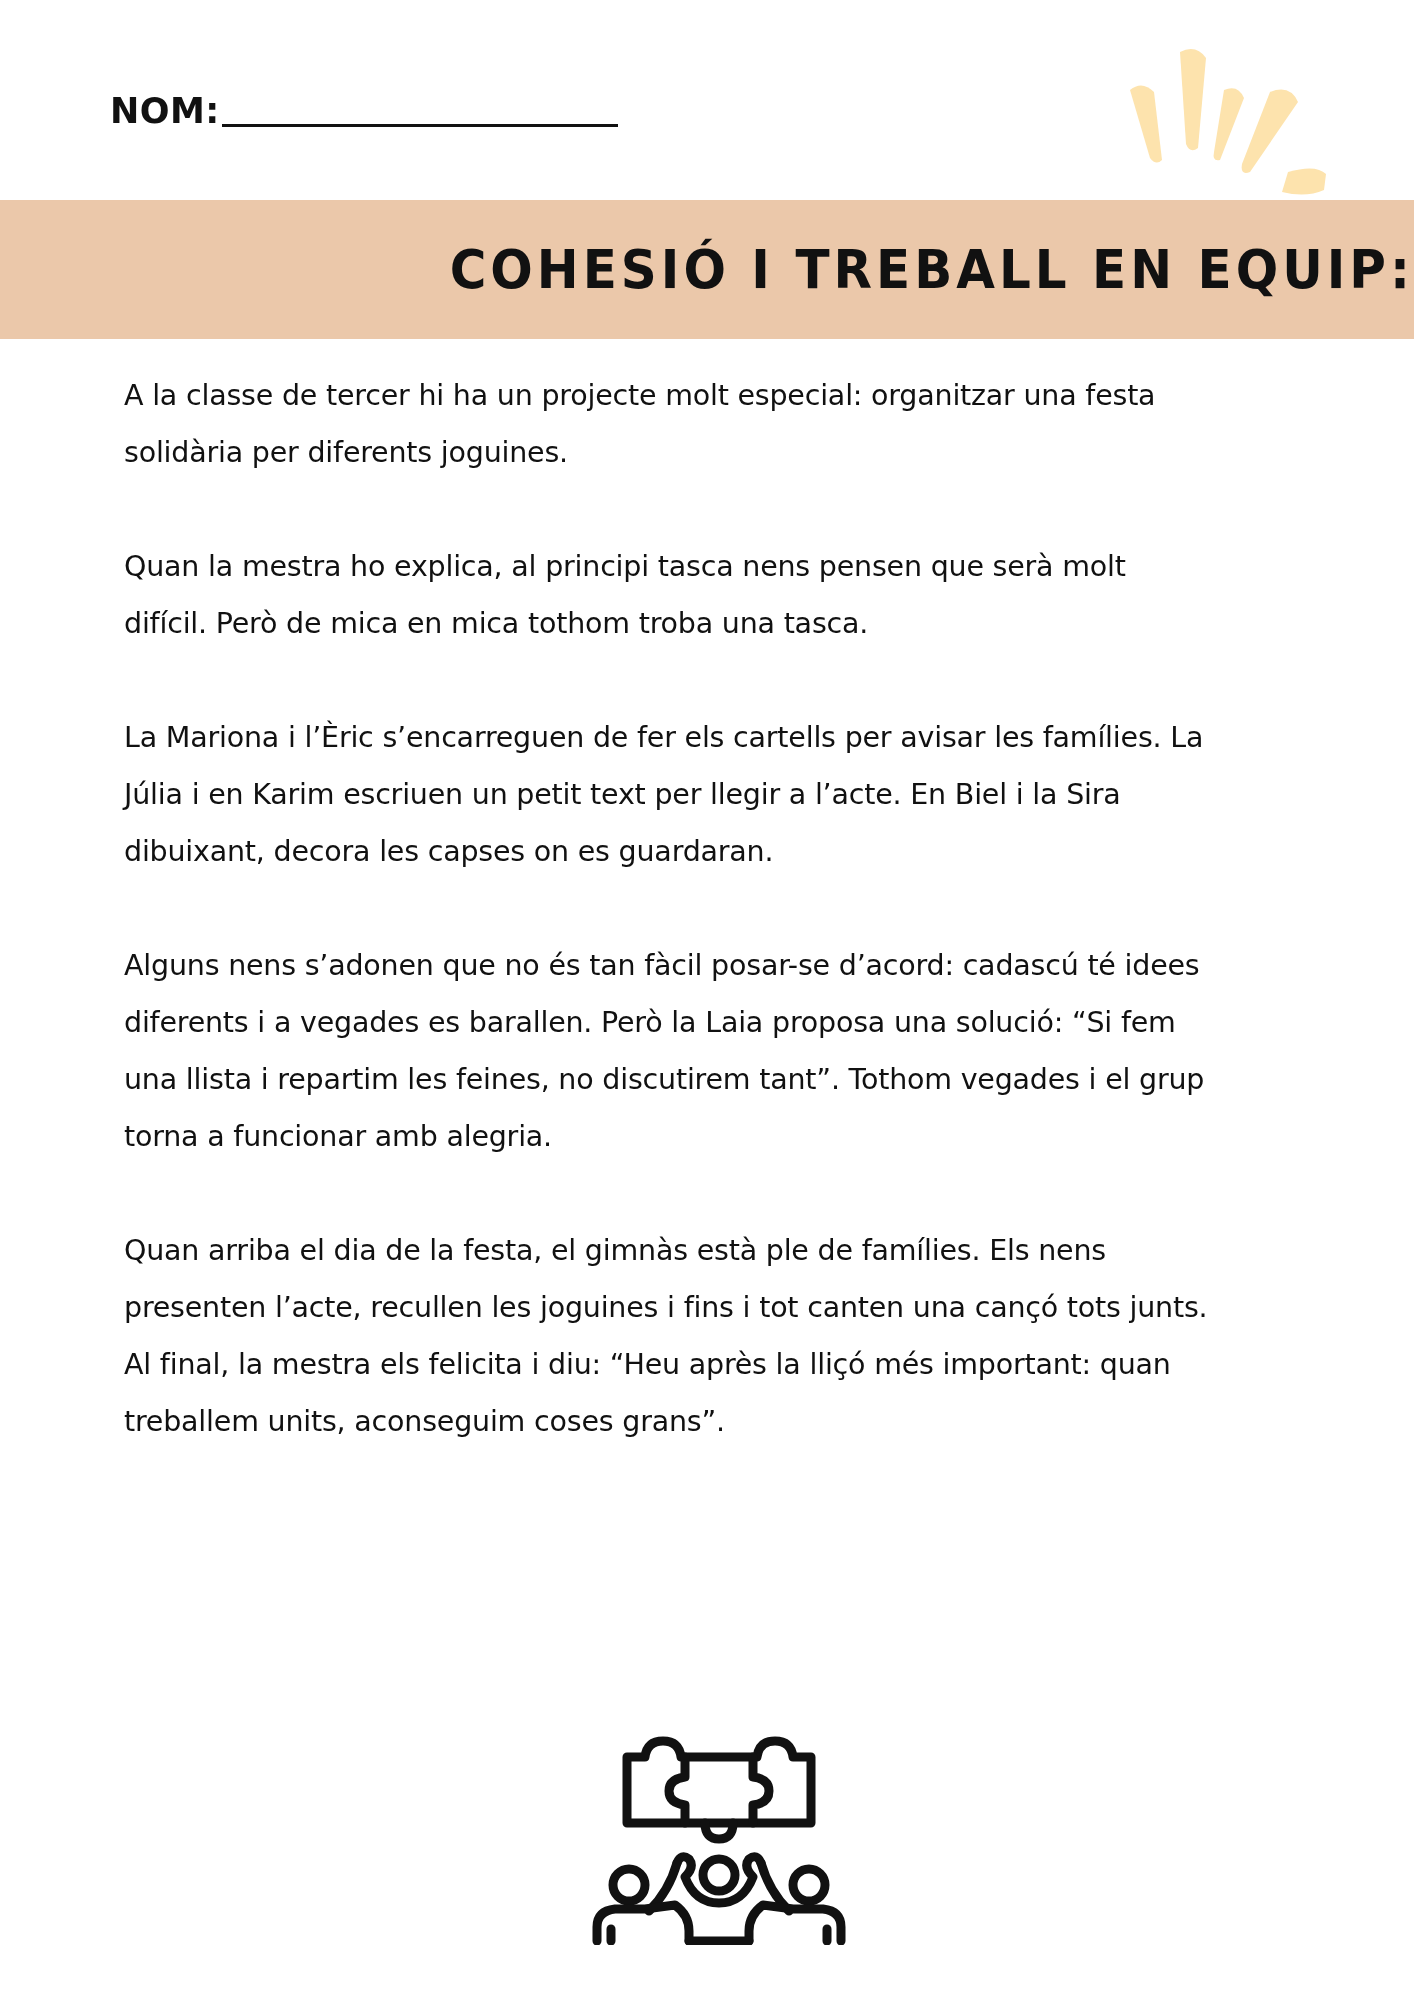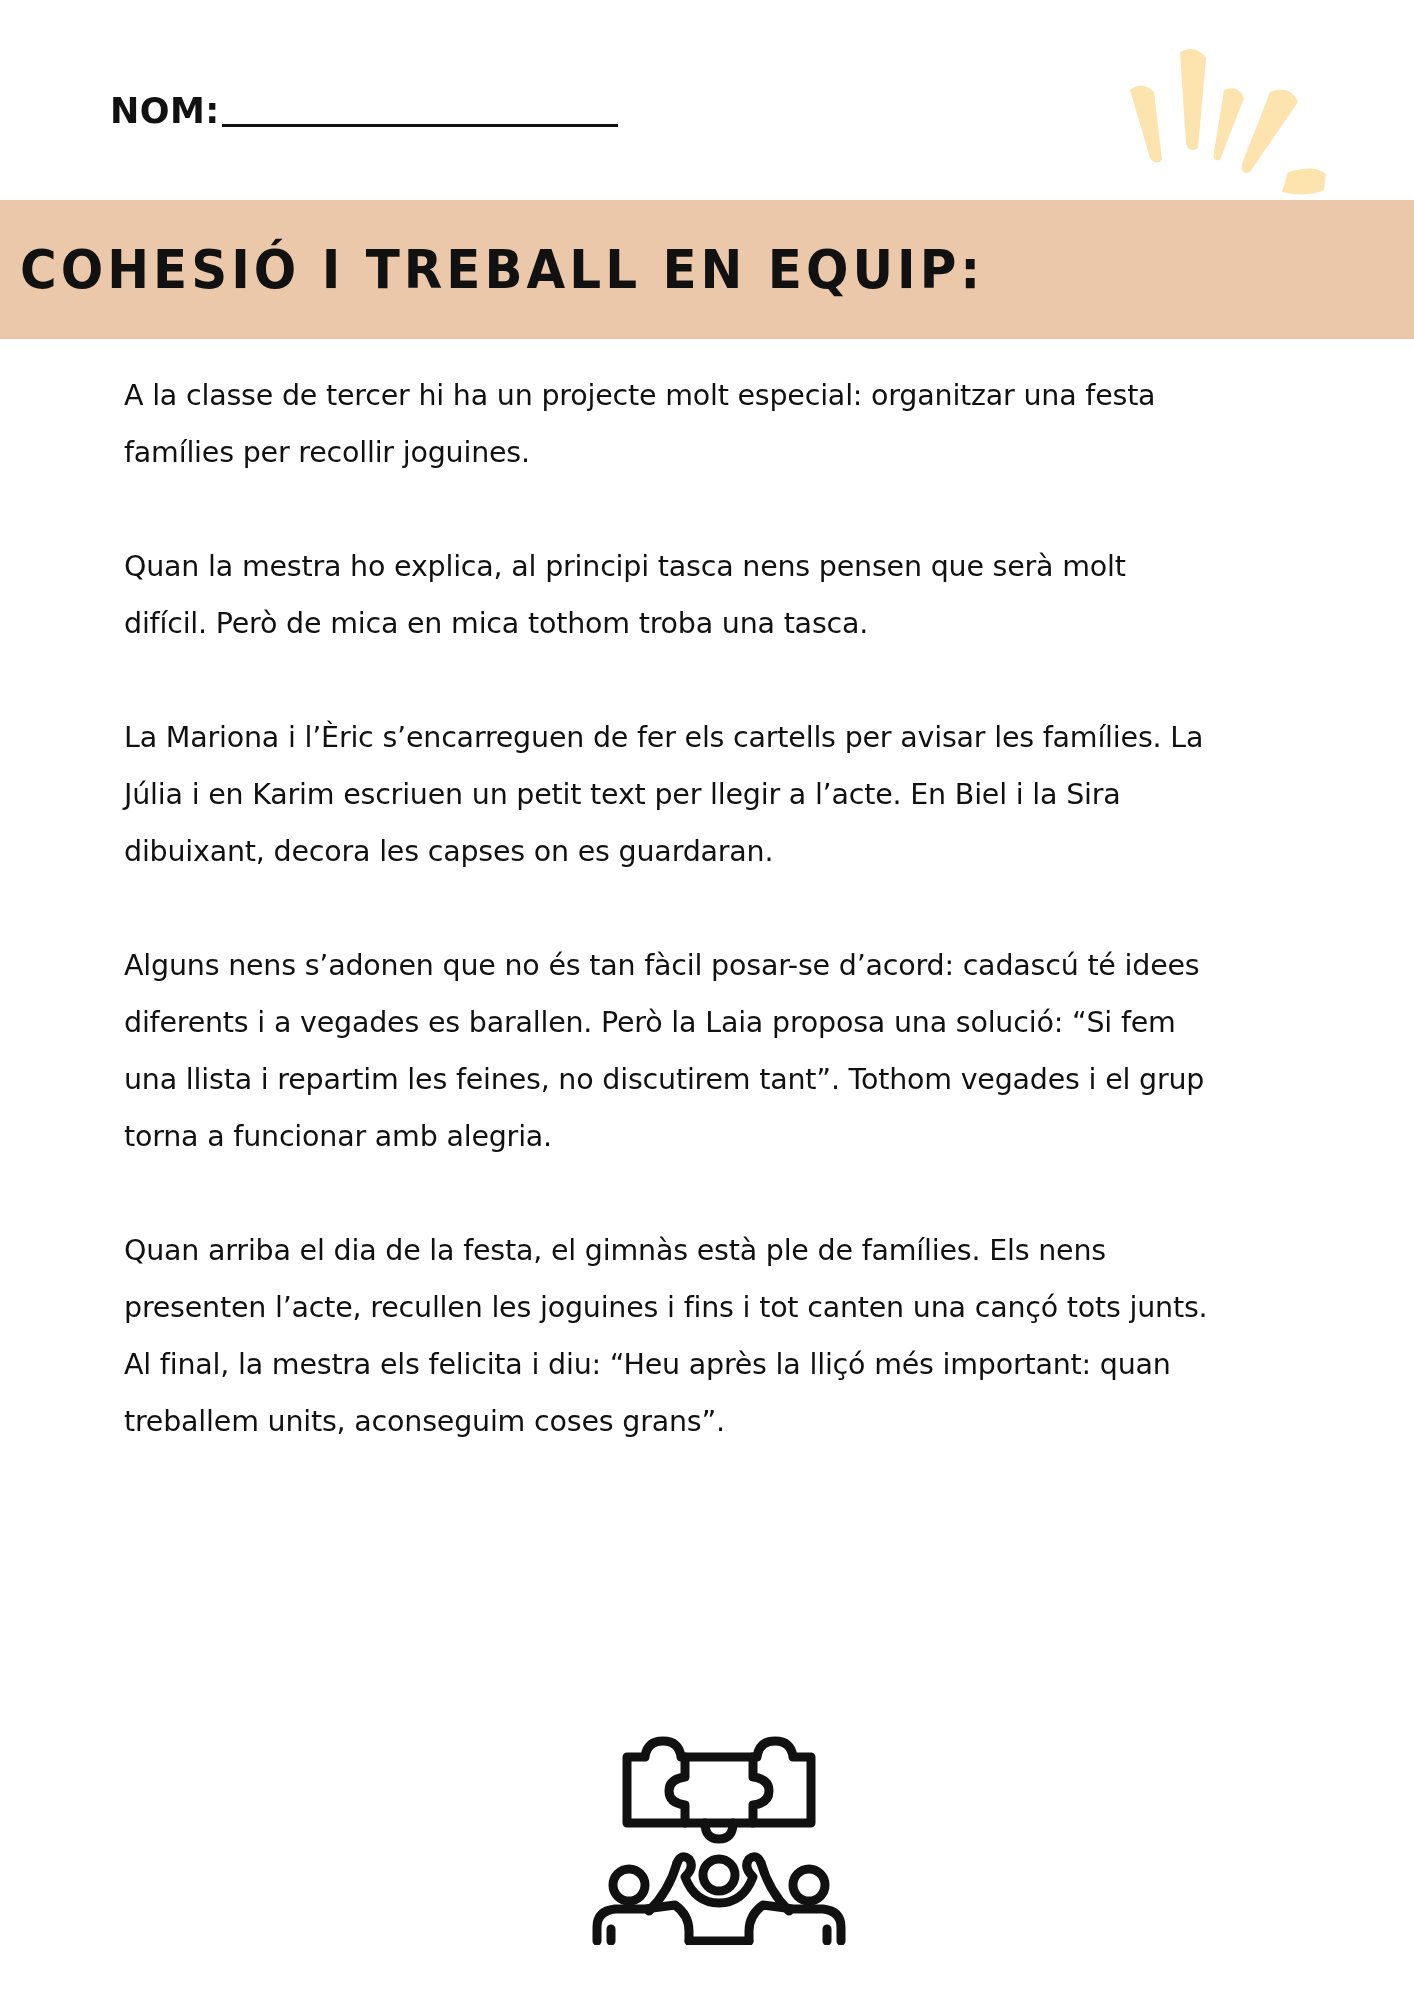--- a/index.html
+++ b/index.html
@@ -45,21 +45,21 @@
     }
     .title-band {
       position: absolute;
       left: 0;
       top: 200px;
       width: 1414px;
       height: 139px;
       background: #ebc8aa;
       display: flex;
       align-items: center;
-      justify-content: flex-start;
+      justify-content: flex-end;
     }
     .title-text {
       font-family: "DejaVu Sans", sans-serif;
       font-weight: bold;
       font-size: 50px;
       letter-spacing: 4px;
       color: #111;
       transform: scaleY(1.05);
       margin-left: 20px;
     }
@@ -112,21 +112,21 @@
   </g>
 </svg>
 
 <div class="title-band">
   <span class="title-text">COHESIÓ I TREBALL EN EQUIP:</span>
 </div>
 
 <div class="story">
   <p>
     <span class="ln">A la classe de tercer hi ha un projecte molt especial: organitzar una festa</span>
-    <span class="ln">famílies per recollir joguines.</span>
+    <span class="ln">solidària per diferents joguines.</span>
   </p>
   <p>
     <span class="ln">Quan la mestra ho explica, al principi tasca nens pensen que serà molt</span>
     <span class="ln">difícil. Però de mica en mica tothom troba una tasca.</span>
   </p>
   <p>
     <span class="ln">La Mariona i l’Èric s’encarreguen de fer els cartells per avisar les famílies. La</span>
     <span class="ln">Júlia i en Karim escriuen un petit text per llegir a l’acte. En Biel i la Sira</span>
     <span class="ln">dibuixant, decora les capses on es guardaran.</span>
   </p>

